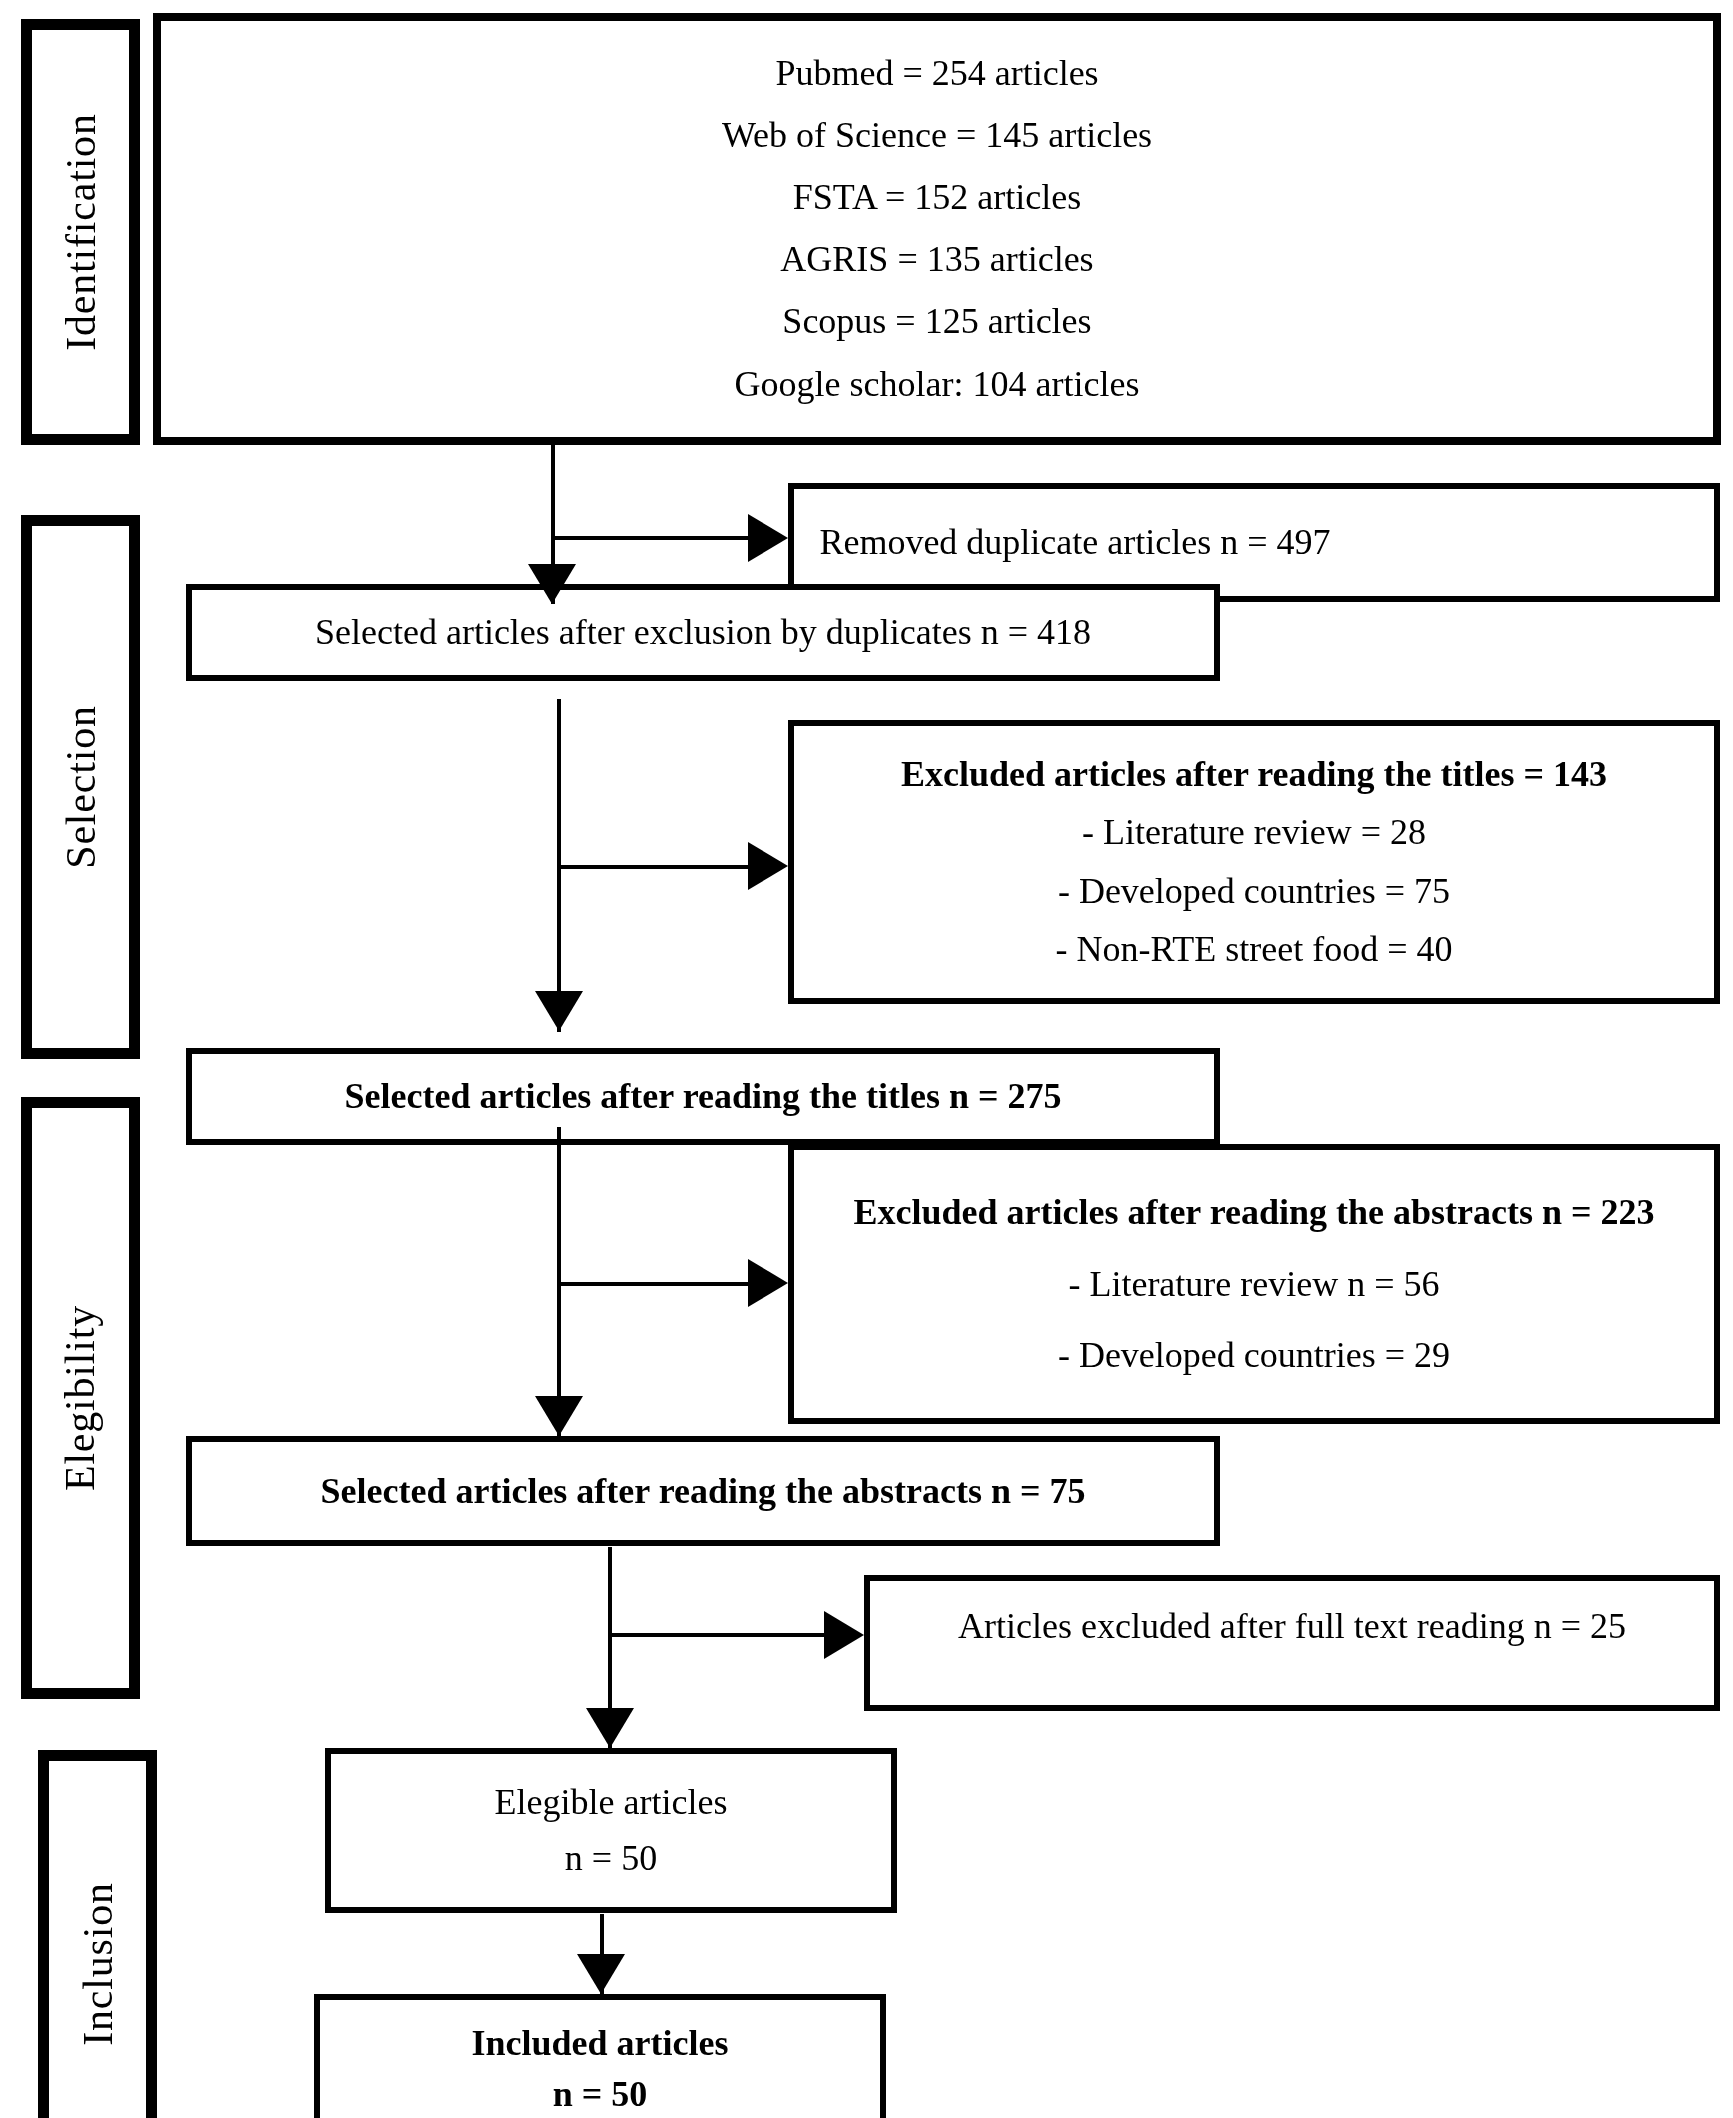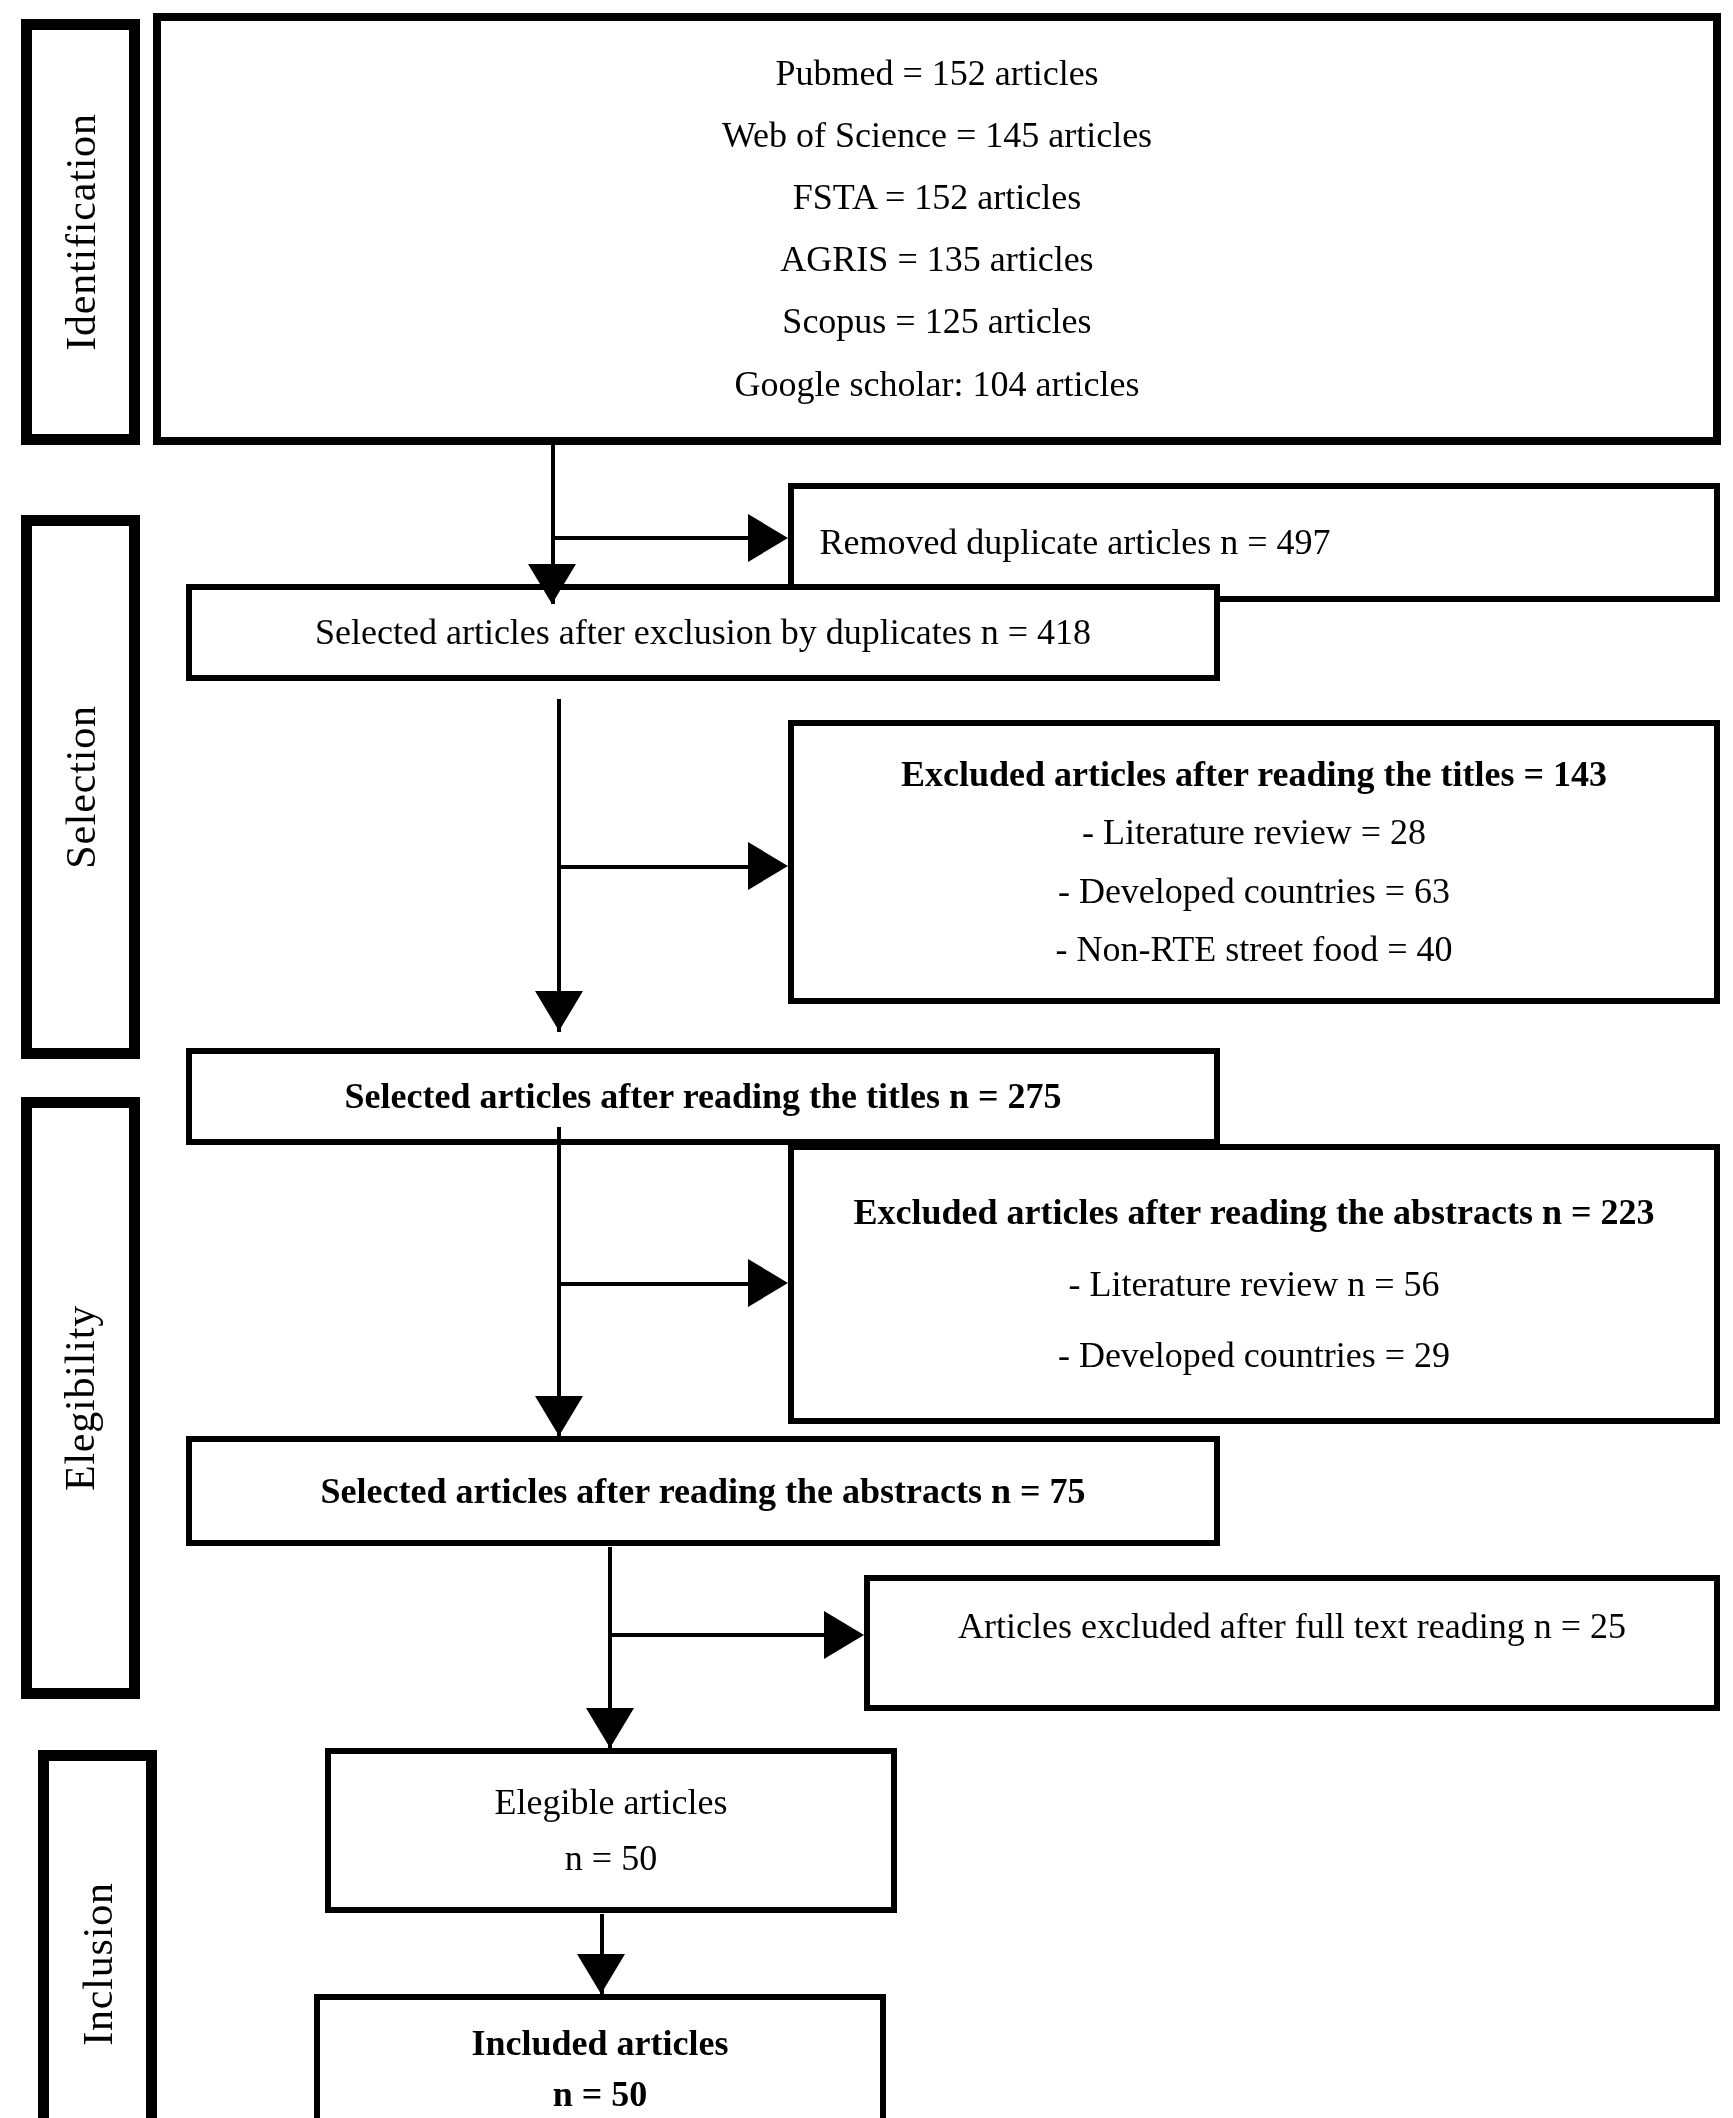--- a/index.html
+++ b/index.html
@@ -109,40 +109,40 @@
     <span class="vtext">Selection</span>
   </div>
   <div class="stage" id="stage-elegibility">
     <span class="vtext">Elegibility</span>
   </div>
   <div class="stage" id="stage-inclusion">
     <span class="vtext">Inclusion</span>
   </div>
 
   <div class="box" id="box-initial-search">
-    <div class="t">Pubmed = 152 articles</div>
+    <div class="t">Pubmed = 254 articles</div>
     <div class="t">Web of Science = 145 articles</div>
     <div class="t">FSTA = 152 articles</div>
     <div class="t">AGRIS = 135 articles</div>
     <div class="t">Scopus = 125 articles</div>
     <div class="t">Google scholar: 104 articles</div>
   </div>
 
   <div class="box" id="box-removed-dups">
     <div class="t">Removed duplicate articles n = 497</div>
   </div>
 
   <div class="box" id="box-selected-dups">
     <div class="t">Selected articles after exclusion by duplicates n = 418</div>
   </div>
 
   <div class="box" id="box-excluded-titles">
     <div class="t b">Excluded articles after reading the titles = 143</div>
     <div class="t">- Literature review = 28</div>
-    <div class="t">- Developed countries = 63</div>
+    <div class="t">- Developed countries = 75</div>
     <div class="t">- Non-RTE street food = 40</div>
   </div>
 
   <div class="box" id="box-selected-titles">
     <div class="t b">Selected articles after reading the titles n = 275</div>
   </div>
 
   <div class="box" id="box-excluded-abs">
     <div class="t b">Excluded articles after reading the abstracts n = 223</div>
     <div class="t">- Literature review n = 56</div>

